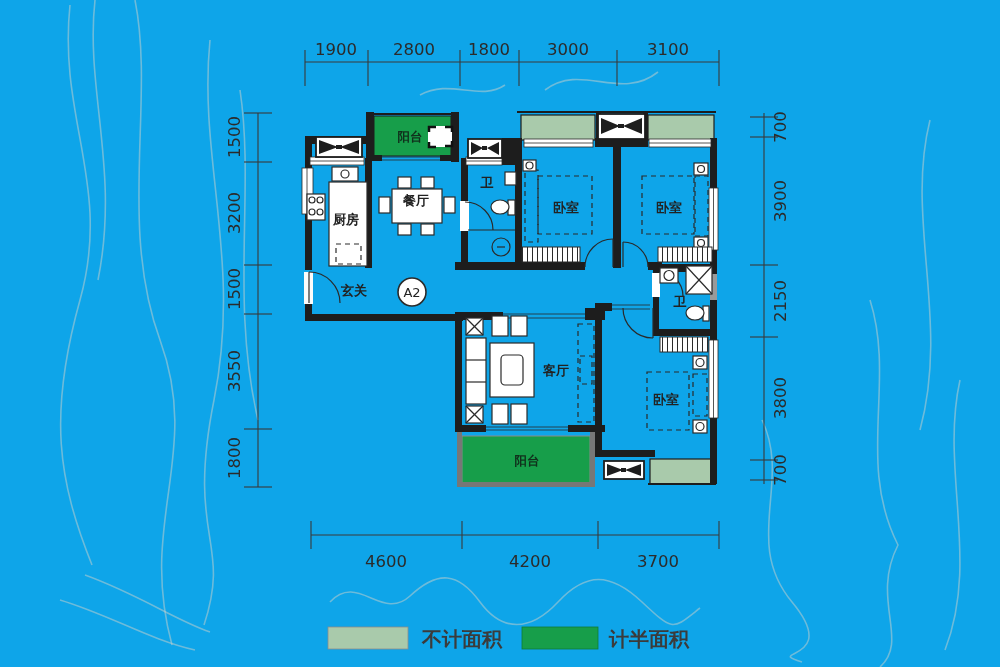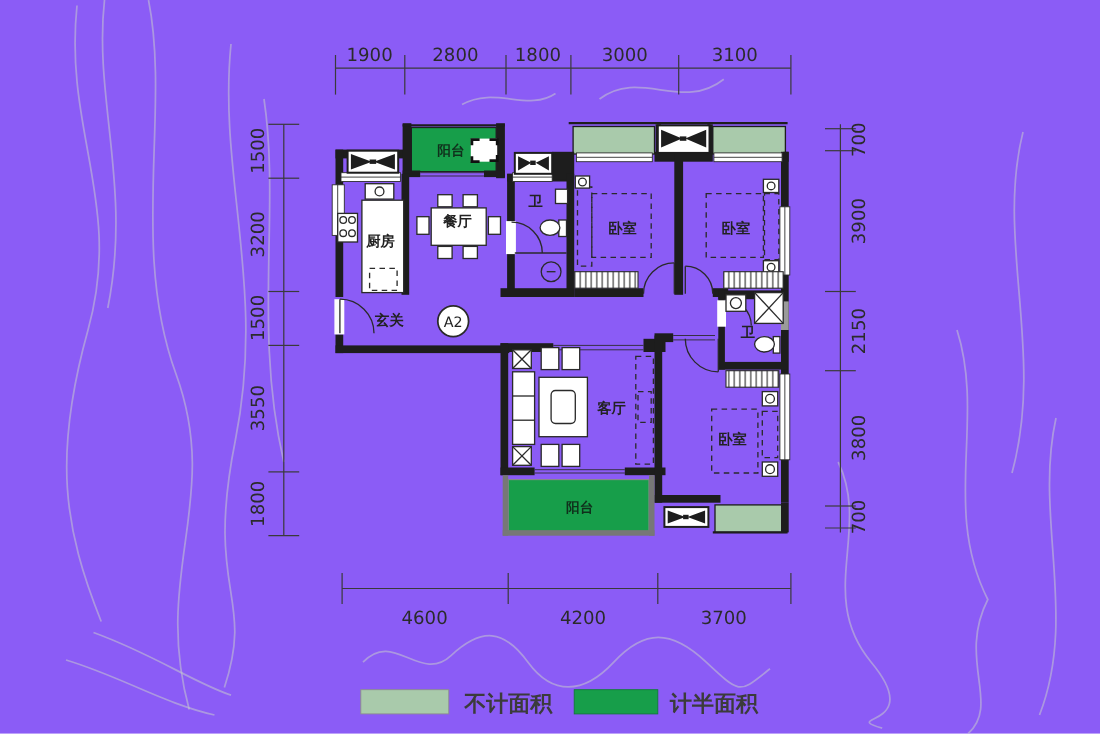--- a/index.html
+++ b/index.html
@@ -1,16 +1,16 @@
 <!DOCTYPE html>
 <html><head>
 <meta charset="utf-8">
 <style>
   html,body{margin:0;padding:0;background:#ffffff;}
-  .stage{position:relative;width:1000px;height:667px;background:#8b5cf6;overflow:hidden;
+  .stage{position:relative;width:1000px;height:667px;background:#0ea5e9;overflow:hidden;
          font-family:"DejaVu Sans","Liberation Sans",sans-serif;}
   svg{display:block;}
   .dim-line{stroke:#3a3a3a;stroke-width:1.1;}
   .dim-text{font-size:16.5px;fill:#2b2b2b;font-family:"DejaVu Sans",sans-serif;}
   .room-label{font-size:13px;font-weight:bold;fill:#222;font-family:"DejaVu Sans",sans-serif;}
   .room-label-green{font-size:12.5px;font-weight:bold;fill:#10301c;}
   .wall{fill:#1d1d1d;}
   .furn{stroke:#2a2a2a;stroke-width:1.2;fill:#ffffff;}
   .furn-n{stroke:#2a2a2a;stroke-width:1.2;fill:none;}
   .dash{stroke:#2a2a2a;stroke-width:1.2;fill:none;stroke-dasharray:5 4;}

